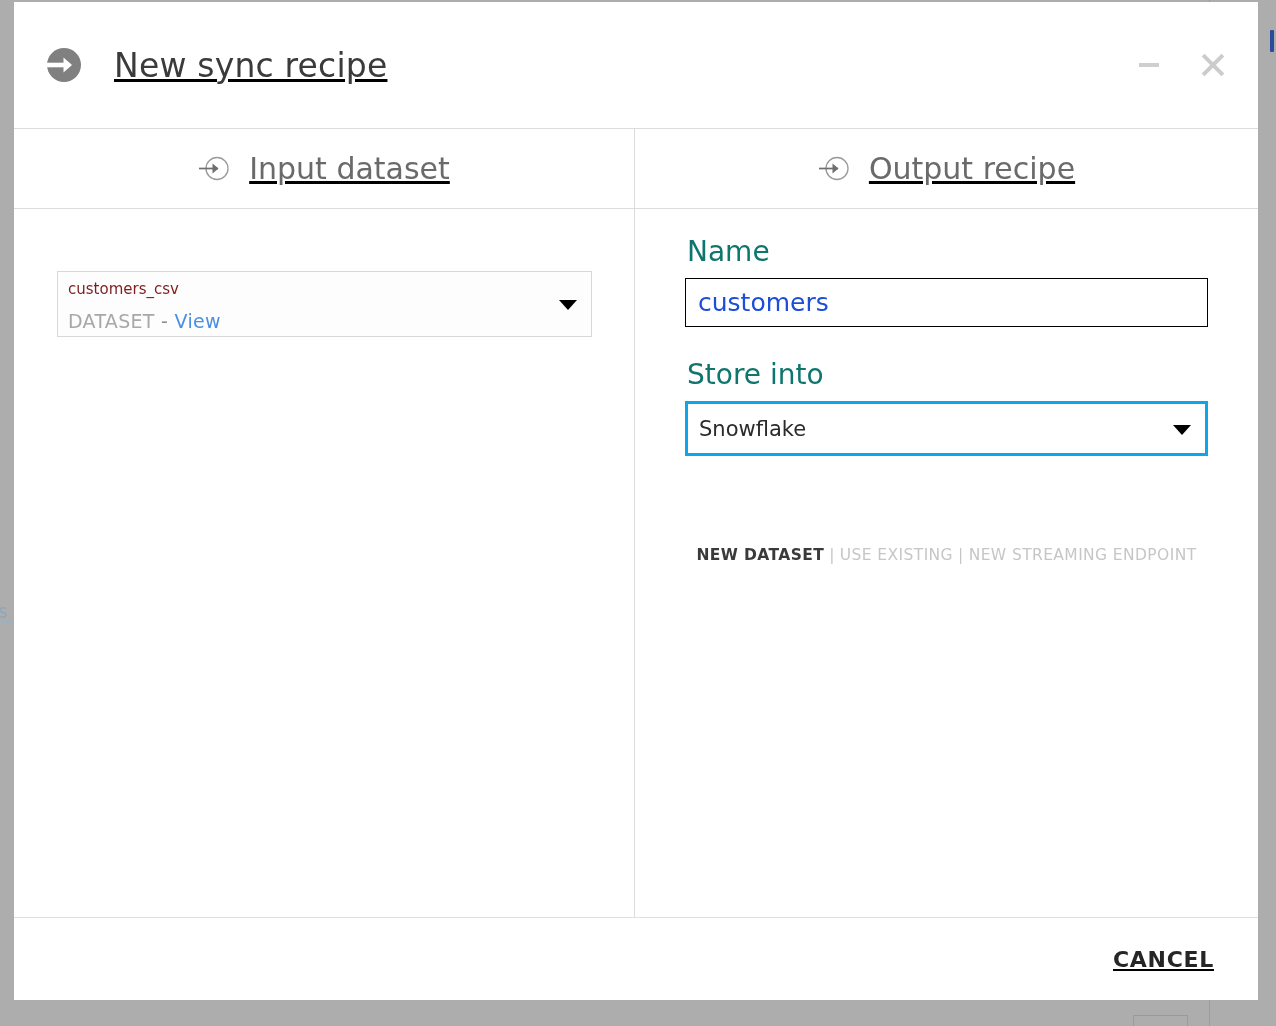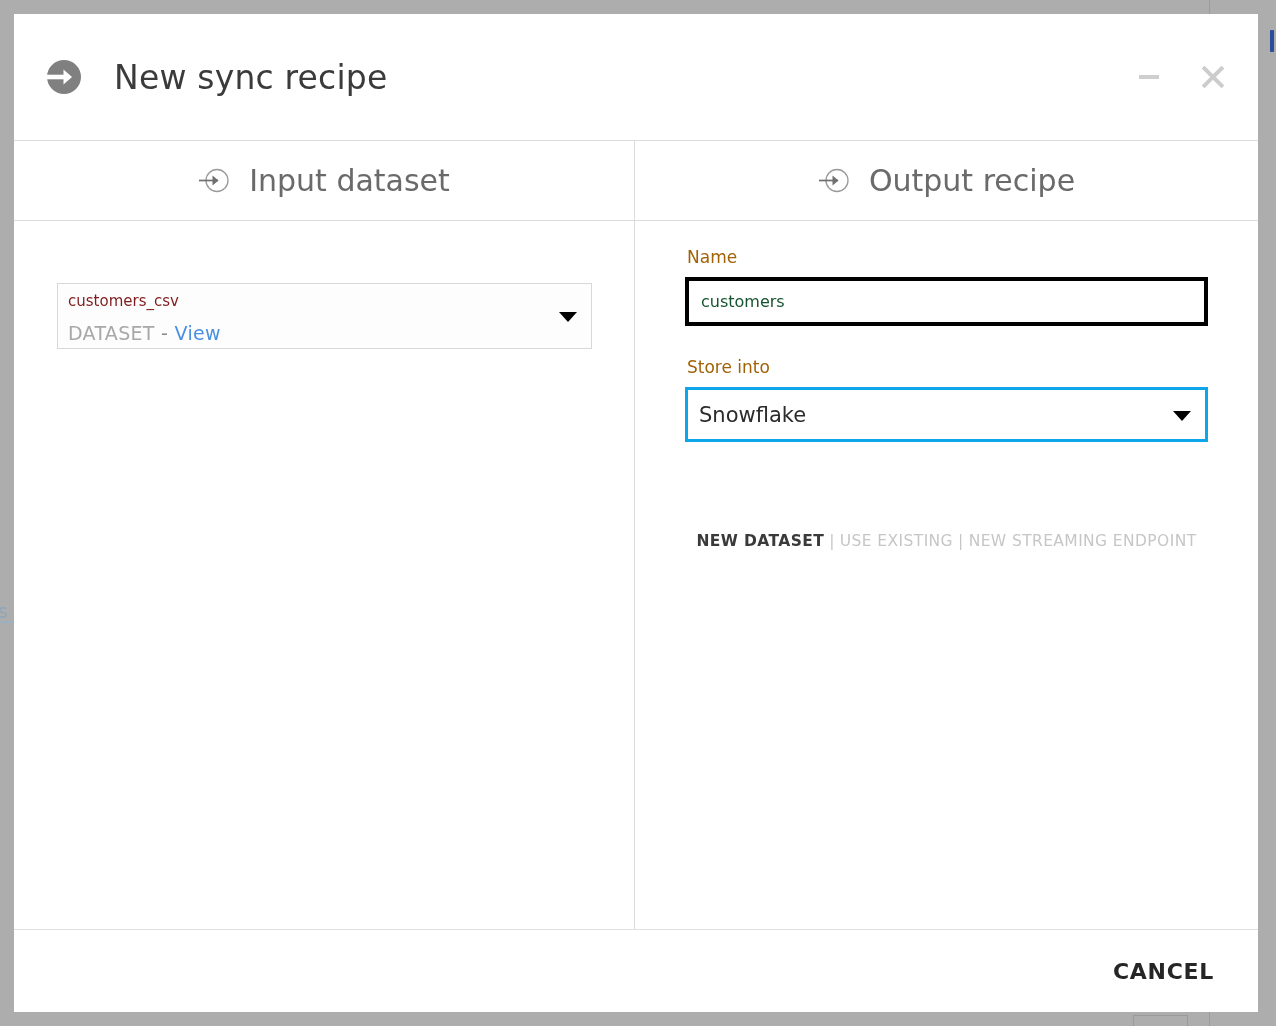--- a/index.html
+++ b/index.html
@@ -39,25 +39,26 @@
   }
   .bg-ghost-panelseam {
     position: absolute;
     width: 1px;
     background: #9b9b9b;
   }
 
   
   #dialog {
     position: absolute;
-    left: 14px; top: 14px;
+    left: 14px; top: 2px;
     width: 1244px; height: 998px;
     background: #ffffff;
     display: flex;
     flex-direction: column;
+    text-decoration: underline;
   }
 
   
   .titlebar {
     position: relative;
     height: 127px;
     flex: 0 0 127px;
     border-bottom: 1px solid #dcdcdc;
     display: flex;
     align-items: center;
@@ -178,32 +179,32 @@
     border-top: 10px solid #000;
   }
 
   
   .form {
     position: absolute;
     left: 50px; top: 26px;
     width: 523px;
   }
   .field-label {
-    font-size: 17px;
-    color: #a16207;
+    font-size: 28px;
+    color: #0f766e;
     margin: 0 0 10px 2px;
   }
   .text-input {
     width: 100%;
     height: 49px;
-    border: 4px solid #000000;
+    border: 1px solid #000000;
     background: #fff;
     font-family: inherit;
-    font-size: 16px;
-    color: #14532d;
+    font-size: 25px;
+    color: #1d4ed8;
     padding: 0 12px;
     outline: none;
   }
   .field-gap { height: 31px; }
   .select-box {
     position: relative;
     width: 100%;
     height: 55px;
     border: 3px solid #0ea5e9;
     background: #fff;

